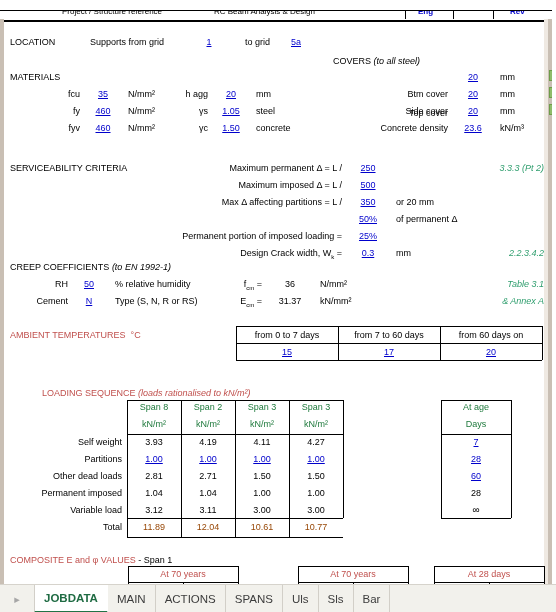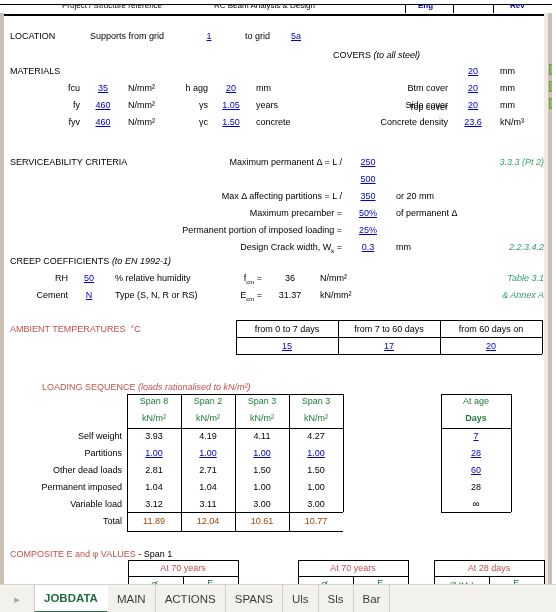--- a/index.html
+++ b/index.html
@@ -3,21 +3,21 @@
 <meta charset="utf-8">
 <style>
   html,body{margin:0;padding:0;}
   body{
     width:556px;height:612px;overflow:hidden;
     background:#ffffff;
     font-family:"Liberation Sans",sans-serif;
     font-size:9px;color:#000;
   }
   #sheet{
-    position:absolute;left:0;top:4px;width:552px;height:584px;
+    position:absolute;left:0;top:10px;width:552px;height:584px;
     background:#fff;overflow:hidden;
   }
   
   .toprow{
     position:absolute;left:0;top:0;width:556px;height:9px;
     border-top:1px solid #000;border-bottom:2px solid #000;
     background:#fff;overflow:hidden;
   }
   .toprow .cellbox{position:absolute;top:-3px;height:11px;border-left:1px solid #000;}
   .toprow .txt{position:absolute;top:-4px;font-size:8px;white-space:nowrap;overflow:hidden;}
@@ -133,42 +133,42 @@
   <div class="a lbl" style="left:128px;top:79px;">N/mm²</div>
   <div class="a lbl r" style="left:160px;top:79px;width:48px;">h agg</div>
   <div class="a inp c" style="left:216px;top:79px;width:30px;">20</div>
   <div class="a lbl" style="left:256px;top:79px;">mm</div>
 
   <div class="a lbl r" style="left:30px;top:96px;width:50px;">fy</div>
   <div class="a inp c" style="left:88px;top:96px;width:30px;">460</div>
   <div class="a lbl" style="left:128px;top:96px;">N/mm²</div>
   <div class="a lbl r" style="left:160px;top:96px;width:48px;">γs</div>
   <div class="a inp c" style="left:216px;top:96px;width:30px;">1.05</div>
-  <div class="a lbl" style="left:256px;top:96px;">years</div>
+  <div class="a lbl" style="left:256px;top:96px;">steel</div>
 
   <div class="a lbl r" style="left:30px;top:113px;width:50px;">fyv</div>
   <div class="a inp c" style="left:88px;top:113px;width:30px;">460</div>
   <div class="a lbl" style="left:128px;top:113px;">N/mm²</div>
   <div class="a lbl r" style="left:160px;top:113px;width:48px;">γc</div>
   <div class="a inp c" style="left:216px;top:113px;width:30px;">1.50</div>
   <div class="a lbl" style="left:256px;top:113px;">concrete</div>
 
   <div class="a lbl" style="left:10px;top:153px;">SERVICEABILITY CRITERIA</div>
 
   <div class="a lbl r" style="left:120px;top:153px;width:222px;">Maximum  permanent Δ = L /</div>
   <div class="a inp c" style="left:352px;top:153px;width:32px;">250</div>
   <div class="a ref r" style="left:440px;top:153px;width:104px;">3.3.3 (Pt 2)</div>
 
+  <div class="a lbl r" style="left:120px;top:170px;width:222px;">Maximum  imposed Δ = L /</div>
   <div class="a inp c" style="left:352px;top:170px;width:32px;">500</div>
 
   <div class="a lbl r" style="left:120px;top:187px;width:222px;">Max Δ affecting partitions = L /</div>
   <div class="a inp c" style="left:352px;top:187px;width:32px;">350</div>
   <div class="a lbl" style="left:396px;top:187px;">or 20 mm</div>
 
-  <div class="a lbl r" style="left:120px;top:204px;width:222px;">Maximum precamber =</div>
   <div class="a inp c" style="left:352px;top:204px;width:32px;">50%</div>
   <div class="a lbl" style="left:396px;top:204px;">of permanent Δ</div>
 
   <div class="a lbl r" style="left:100px;top:221px;width:242px;">Permanent portion of imposed loading =</div>
   <div class="a inp c" style="left:352px;top:221px;width:32px;">25%</div>
 
   <div class="a lbl r" style="left:140px;top:238px;width:202px;"><span>Design Crack width, W</span><span class="sub">k</span><span> =</span></div>
   <div class="a inp c" style="left:352px;top:238px;width:32px;">0.3</div>
   <div class="a lbl" style="left:396px;top:238px;">mm</div>
   <div class="a ref r" style="left:440px;top:238px;width:104px;">2.2.3.4.2</div>
@@ -228,21 +228,21 @@
 
   <div class="a hdr c" style="left:128px;top:392px;width:52px;">Span 8</div>
   <div class="a hdr c" style="left:182px;top:392px;width:52px;">Span 2</div>
   <div class="a hdr c" style="left:236px;top:392px;width:52px;">Span 3</div>
   <div class="a hdr c" style="left:290px;top:392px;width:52px;">Span 3</div>
   <div class="a hdr c" style="left:128px;top:409px;width:52px;">kN/m²</div>
   <div class="a hdr c" style="left:182px;top:409px;width:52px;">kN/m²</div>
   <div class="a hdr c" style="left:236px;top:409px;width:52px;">kN/m²</div>
   <div class="a hdr c" style="left:290px;top:409px;width:52px;">kN/m²</div>
   <div class="a hdr c" style="left:442px;top:392px;width:68px;">At age</div>
-  <div class="a hdr c" style="left:442px;top:409px;width:68px;font-weight:bold;">Days</div>
+  <div class="a hdr c" style="left:442px;top:409px;width:68px;">Days</div>
 
   <div class="a lbl r" style="left:10px;top:427px;width:112px;">Self weight</div>
   <div class="a lbl c" style="left:128px;top:427px;width:52px;">3.93</div>
   <div class="a lbl c" style="left:182px;top:427px;width:52px;">4.19</div>
   <div class="a lbl c" style="left:236px;top:427px;width:52px;">4.11</div>
   <div class="a lbl c" style="left:290px;top:427px;width:52px;">4.27</div>
   <div class="a inp c" style="left:442px;top:427px;width:68px;">7</div>
 
   <div class="a lbl r" style="left:10px;top:444px;width:112px;">Partitions</div>
   <div class="a inp c" style="left:128px;top:444px;width:52px;">1.00</div>

